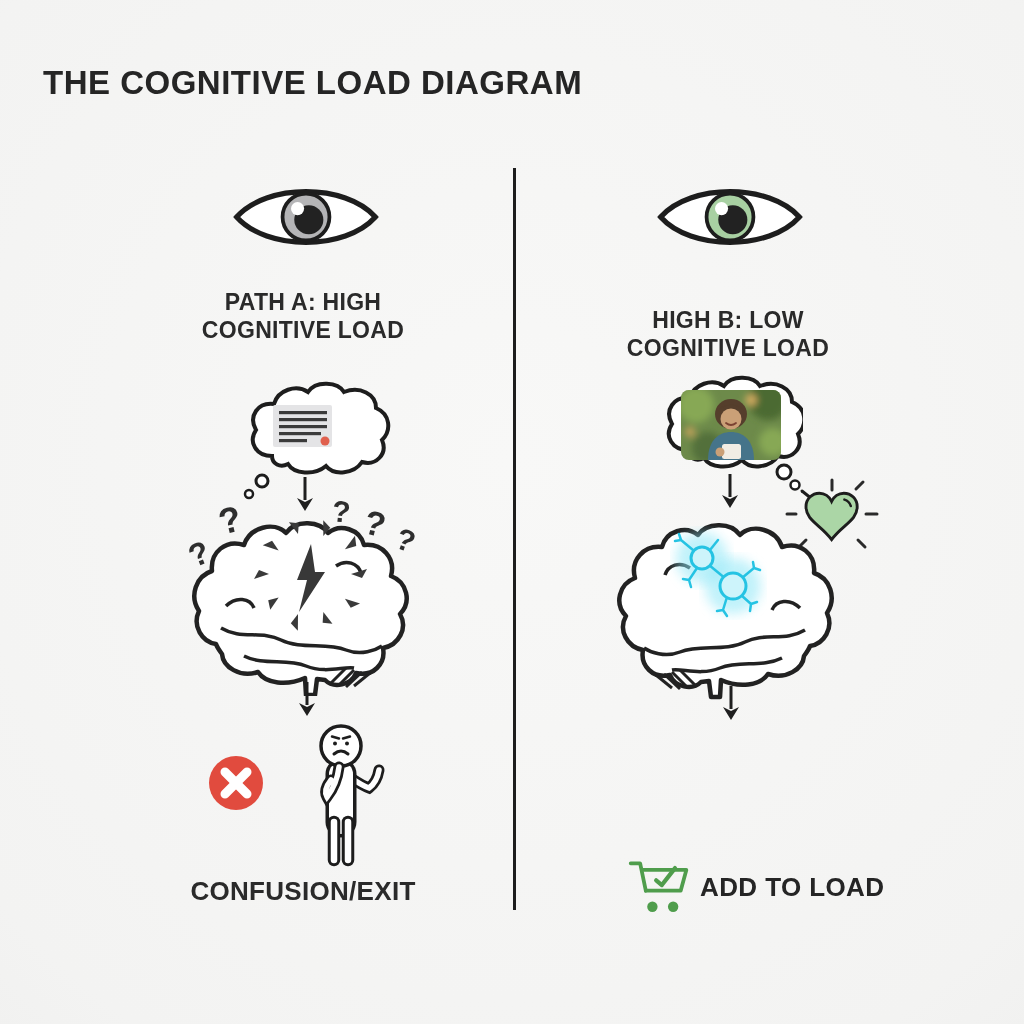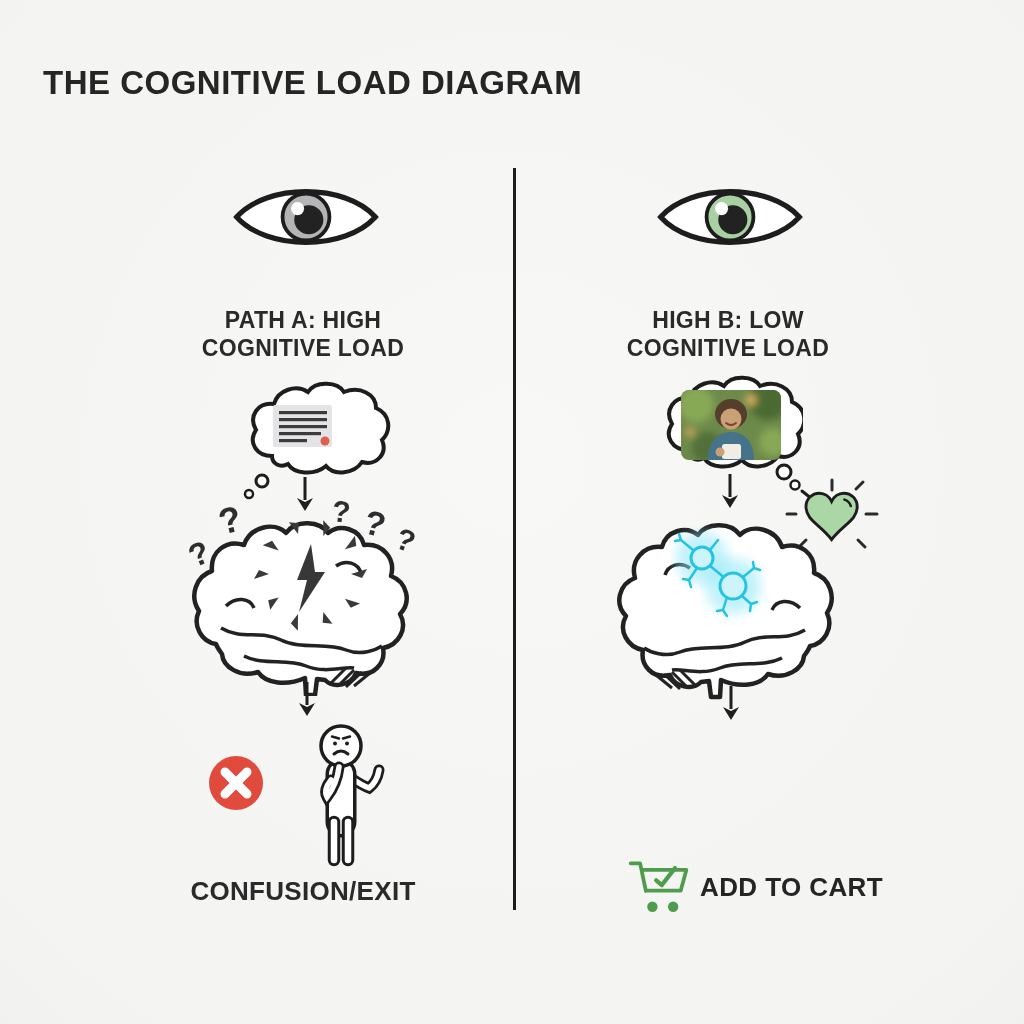--- a/index.html
+++ b/index.html
@@ -38,21 +38,21 @@
 
   <div class="abs" style="left:231px;top:173px;">
     <svg width="150" height="88" viewBox="0 0 160 90">
       <path d="M6,45 C38,9 122,9 154,45 C122,81 38,81 6,45 Z" fill="#ffffff" stroke="#1d1d1d" stroke-width="5.5"></path>
       <circle cx="80" cy="45" r="25" fill="#b5b5b7" stroke="#1d1d1d" stroke-width="4"></circle>
       <circle cx="83" cy="48" r="15.5" fill="#222222"></circle>
       <circle cx="71" cy="36" r="7" fill="#ffffff"></circle>
     </svg>
   </div>
 
-  <div class="abs path-label" style="left:168px;top:306px;">PATH A: HIGH
+  <div class="abs path-label" style="left:168px;top:288px;">PATH A: HIGH
 COGNITIVE LOAD</div>
 
   <div class="abs" style="left:228px;top:376px;">
     <svg width="165" height="125" viewBox="0 0 165 125">
       <g transform="translate(14,2)">
         <path d="M30,78 C14,78 6,64 14,52 C6,38 16,24 32,26 C36,12 54,6 66,14 C74,2 96,4 102,14 C118,8 134,16 134,30 C148,36 150,52 140,62 C146,76 134,88 120,84 C112,96 92,98 84,88 C72,98 52,96 46,86 C38,90 30,86 30,78 Z" fill="#ffffff" stroke="#1d1d1d" stroke-width="4"></path>
         <rect x="31" y="27" width="59" height="42" rx="2" fill="#e4e4e6"></rect>
         <rect x="37" y="33" width="48" height="3.2" fill="#3b3b3b"></rect>
         <rect x="37" y="40" width="48" height="3.2" fill="#3b3b3b"></rect>
         <rect x="37" y="47" width="48" height="3.2" fill="#3b3b3b"></rect>
@@ -277,15 +277,15 @@
 
   <div class="abs" style="left:626px;top:855px;">
     <svg width="66" height="62" viewBox="0 0 70 62">
       <path d="M5,7 L15,7 L21,36" fill="none" stroke="#4f9d4c" stroke-width="4" stroke-linecap="round" stroke-linejoin="round"></path>
       <path d="M17,14 L64,14 L58,36 L21,36" fill="none" stroke="#4f9d4c" stroke-width="4" stroke-linecap="round" stroke-linejoin="round"></path>
       <path d="M32,25 L38,30 L52,12" fill="none" stroke="#4f9d4c" stroke-width="4.5" stroke-linecap="round" stroke-linejoin="round"></path>
       <circle cx="28" cy="53" r="5.5" fill="#4f9d4c"></circle>
       <circle cx="50" cy="53" r="5.5" fill="#4f9d4c"></circle>
     </svg>
   </div>
-  <div class="abs cta-label" style="left:700px;top:872px;">ADD TO CART</div>
+  <div class="abs cta-label" style="left:700px;top:872px;">ADD TO LOAD</div>
 
 </div>
 
 </body></html>

